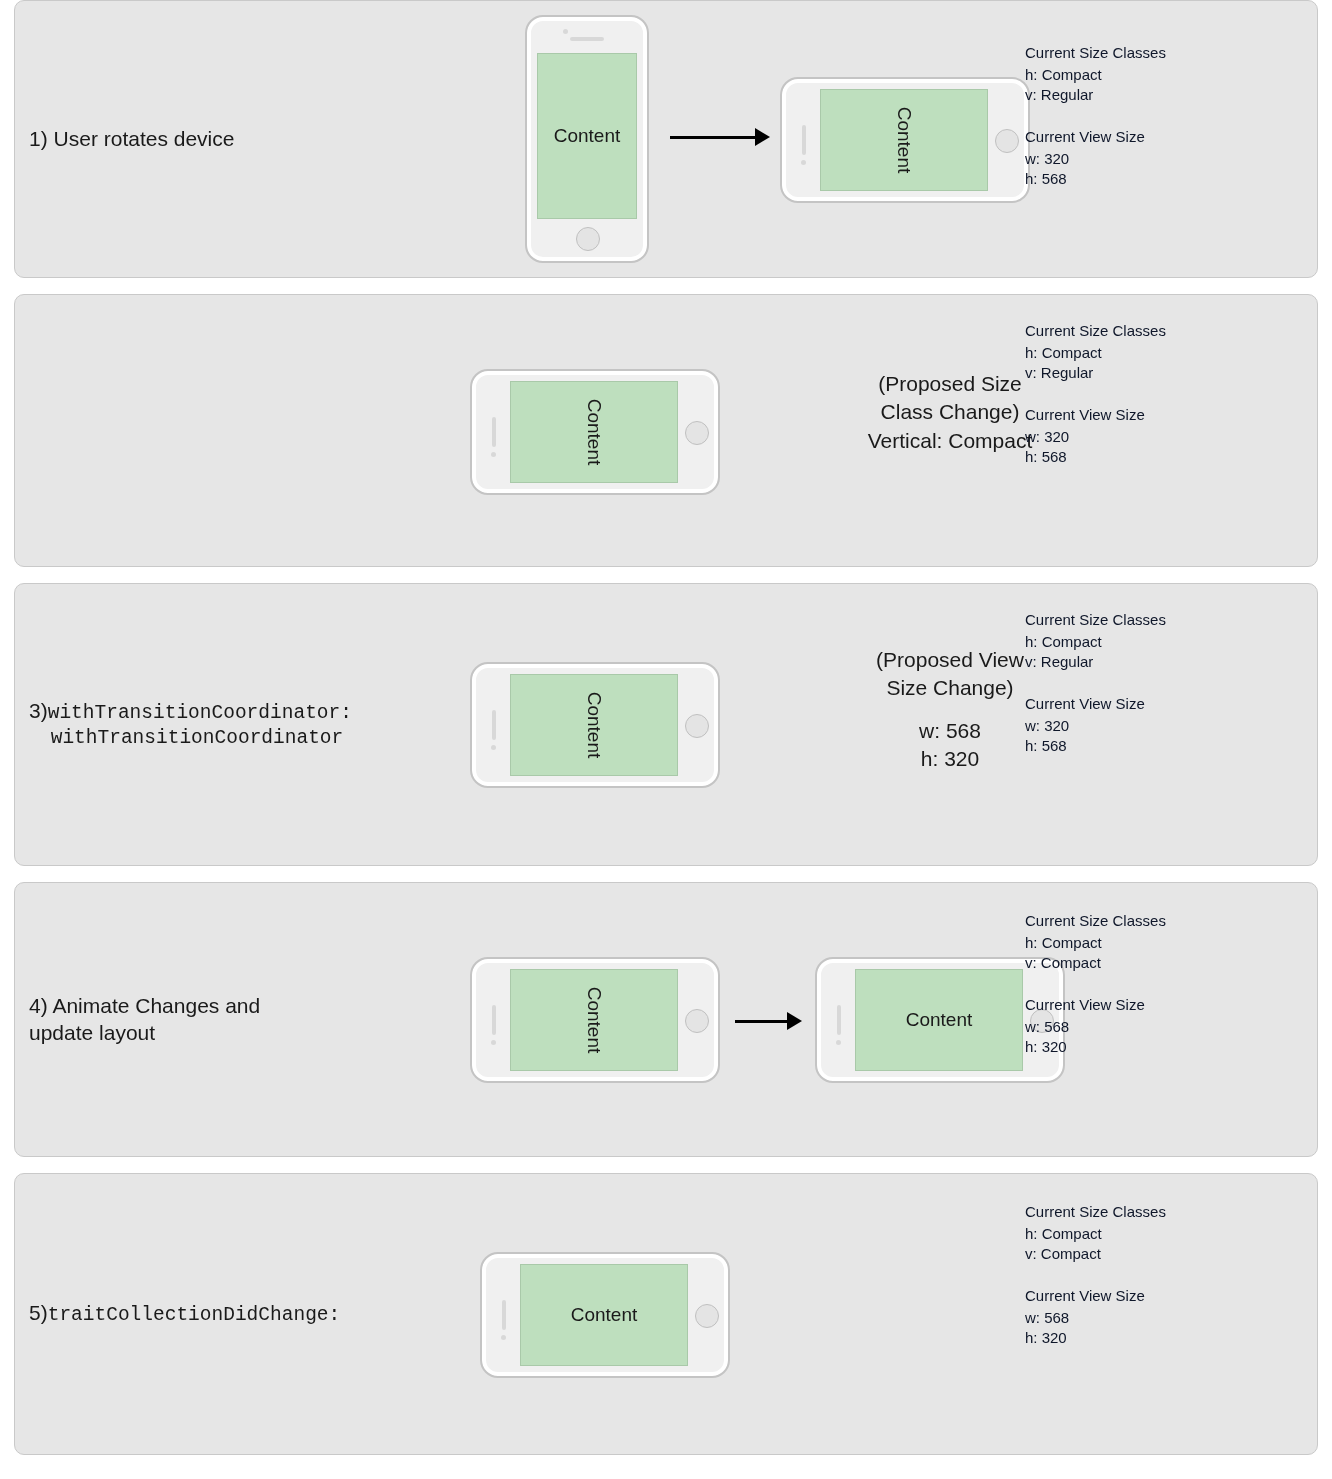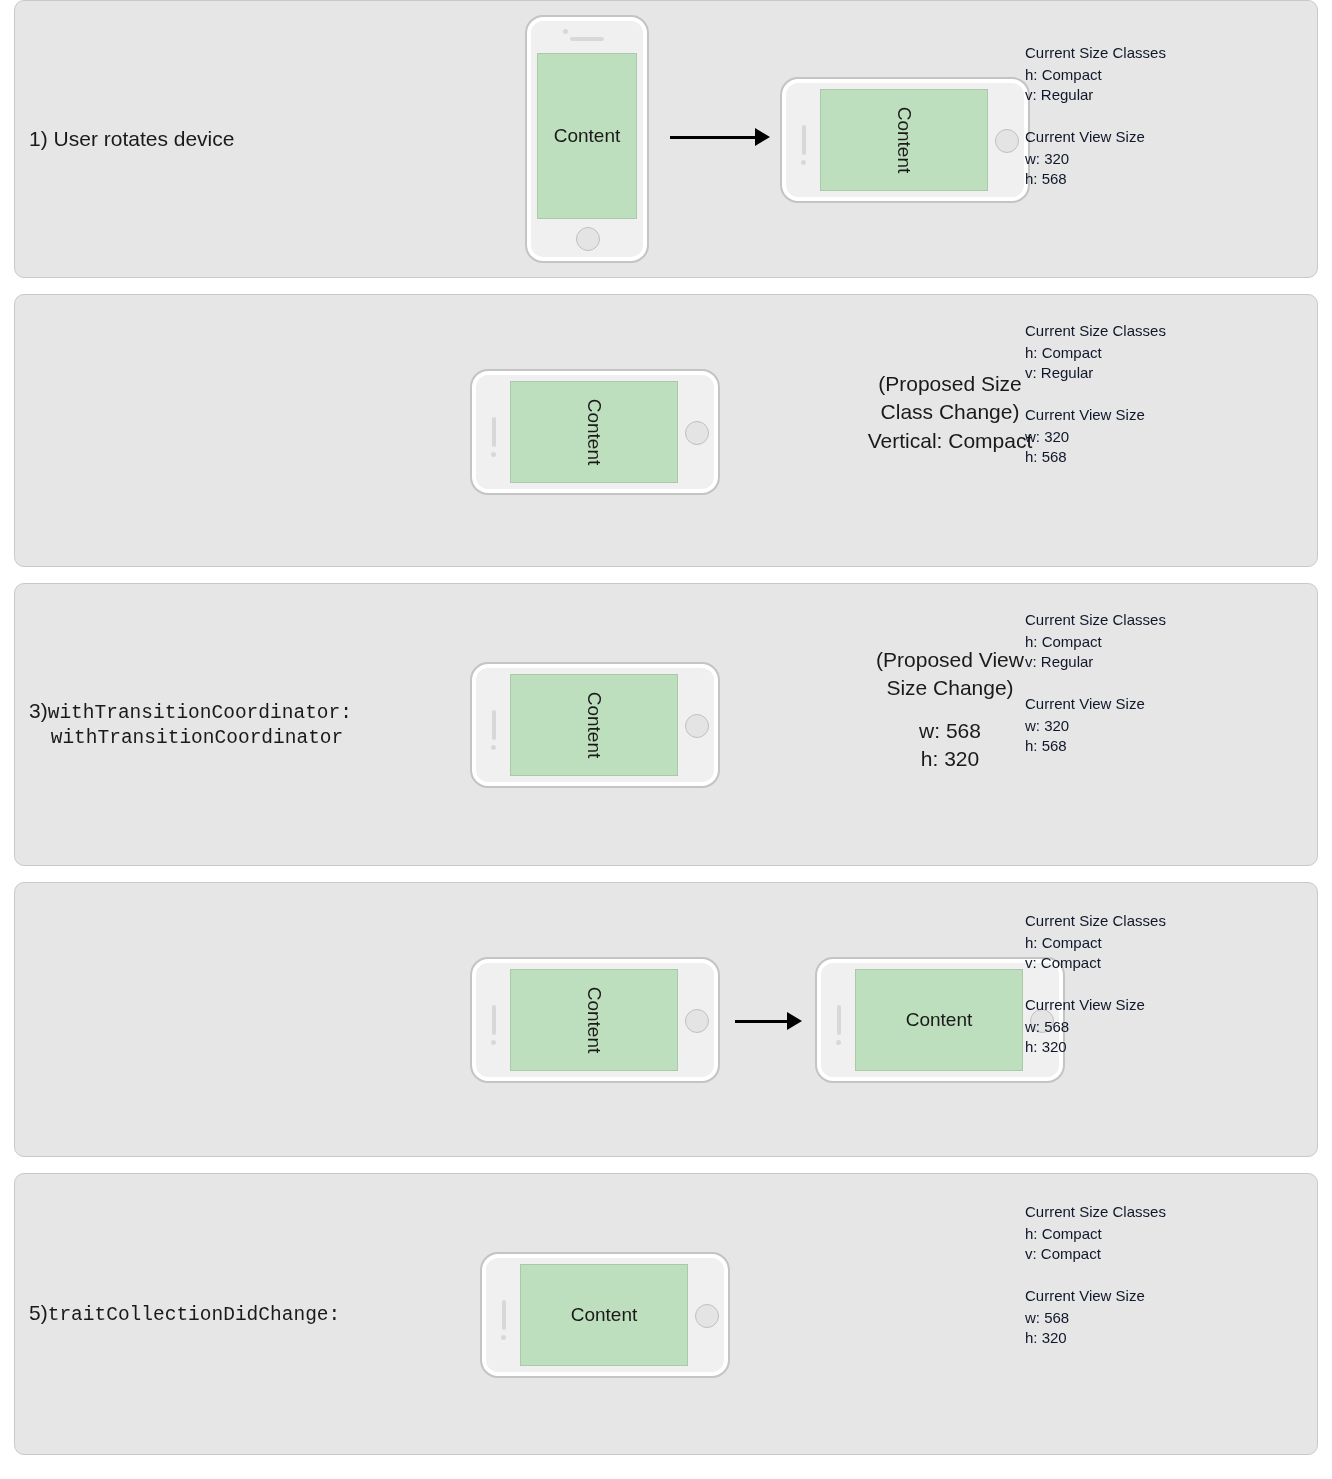--- a/index.html
+++ b/index.html
@@ -359,20 +359,27 @@
         <div class="spacer"></div>
         <div class="heading">Current View Size</div>
         <div>w: 320</div>
         <div>h: 568</div>
       </div>
     </div>
   </div>
 
   <div class="step" style="height:275px;">
     <div class="step-inner">
+      <div class="label" style="top:50%;transform:translateY(-50%);">
+        <div>
+          <span class="num">4)</span>
+          <span class="num" style="white-space:pre-line;">Animate Changes and
+update layout</span>
+        </div>
+      </div>
 
       <div class="phones">
         <div class="phone-wrap" style="left:0px;top:74px;">
           <div class="phone-landscape">
             <div class="speaker"></div>
             <div class="cam"></div>
             <div class="screen">
               <span class="screen-label rotated-label">Content</span>
             </div>
             <div class="home"></div>

